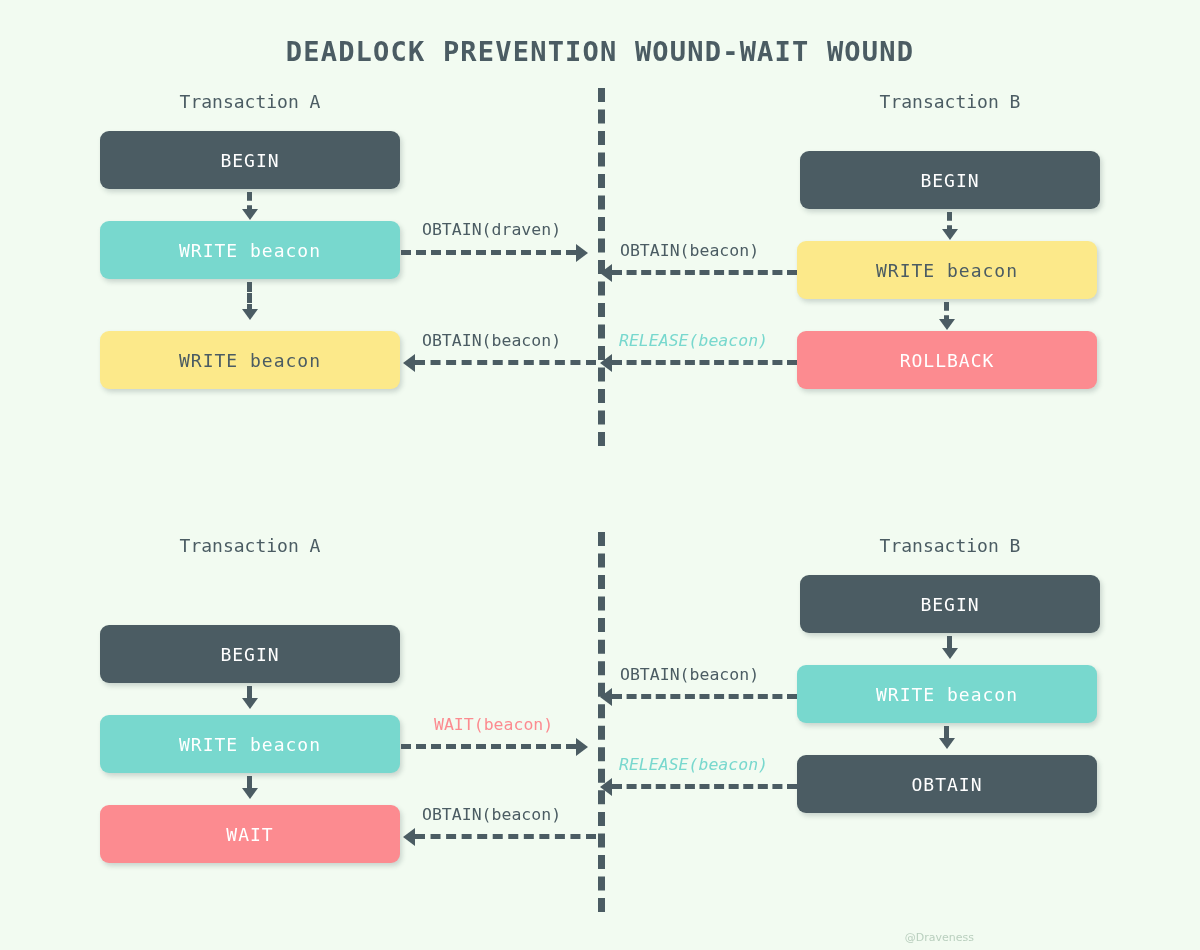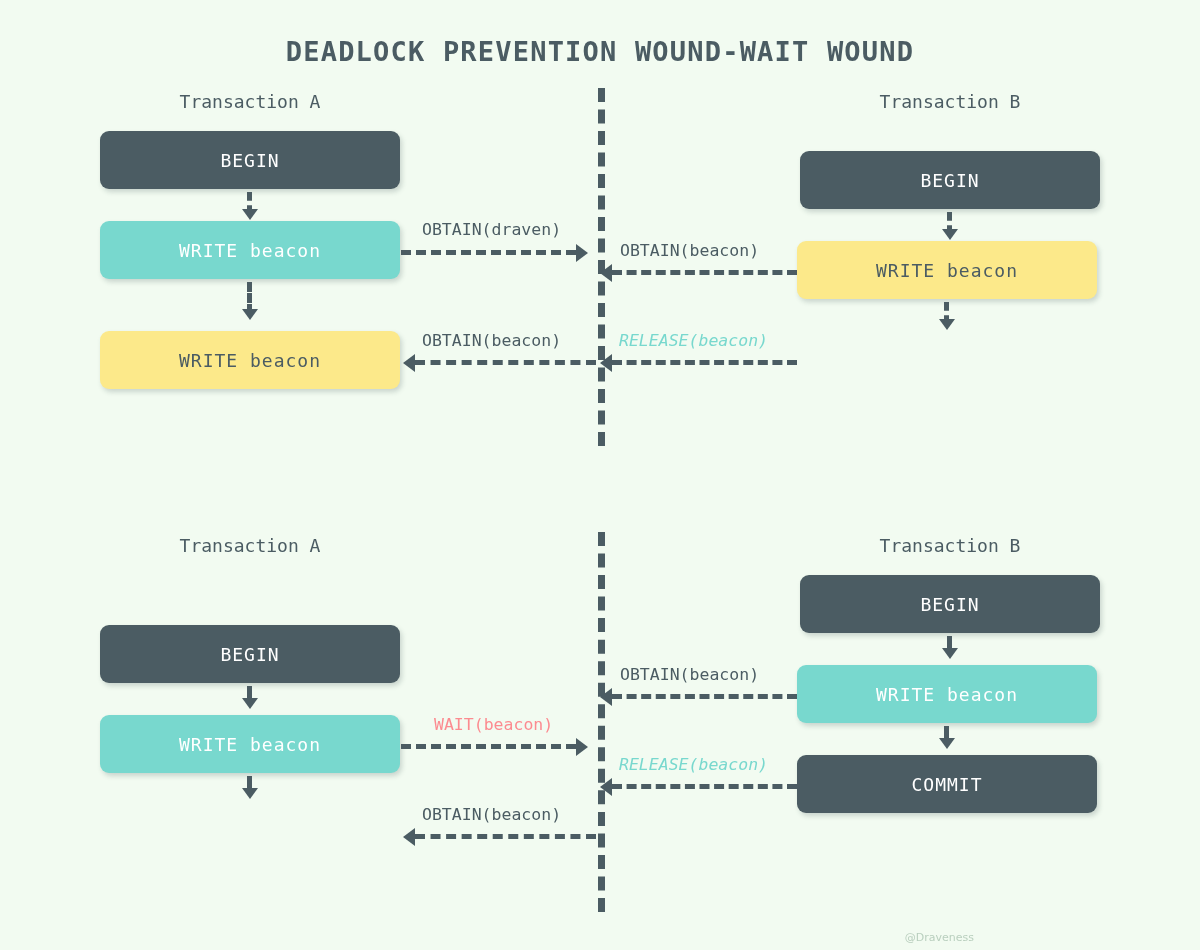--- a/index.html
+++ b/index.html
@@ -149,20 +149,21 @@
   <div class="node yellow" style="left:100px; top:331px;">WRITE beacon</div>
 
   <div class="node dark" style="left:800px; top:151px;">BEGIN</div>
   <div class="vlink" style="left:947px; top:212px; height:22px;"></div>
   <div class="vhead" style="left:942px; top:229px;"></div>
 
   <div class="node yellow" style="left:797px; top:241px;">WRITE beacon</div>
   <div class="vlink" style="left:944px; top:302px; height:22px;"></div>
   <div class="vhead" style="left:939px; top:319px;"></div>
 
+  <div class="node salmon" style="left:797px; top:331px;">ROLLBACK</div>
 
   <div class="edge-label" style="left:422px; top:220px;text-align:center;">OBTAIN(draven)</div>
   <div class="hlink" style="left:401px; top:250px; width:175px;"></div>
   <div class="hhead-right" style="left:576px; top:244px;"></div>
 
   <div class="edge-label" style="left:620px; top:241px;">OBTAIN(beacon)</div>
   <div class="hlink" style="left:612px; top:270px; width:185px;"></div>
   <div class="hhead-left" style="left:600px; top:264px;"></div>
 
   <div class="edge-label" style="left:422px; top:331px;">OBTAIN(beacon)</div>
@@ -181,30 +182,31 @@
   <div class="divider" style="top:532px; height:380px;"></div>
 
   <div class="node dark" style="left:100px; top:625px;">BEGIN</div>
   <div class="vlink" style="left:247px; top:686px; height:16px;"></div>
   <div class="vhead" style="left:242px; top:698px;"></div>
 
   <div class="node teal" style="left:100px; top:715px;">WRITE beacon</div>
   <div class="vlink" style="left:247px; top:776px; height:16px;"></div>
   <div class="vhead" style="left:242px; top:788px;"></div>
 
+  <div class="node salmon" style="left:100px; top:805px;">WAIT</div>
 
   <div class="node dark" style="left:800px; top:575px;">BEGIN</div>
   <div class="vlink" style="left:947px; top:636px; height:16px;"></div>
   <div class="vhead" style="left:942px; top:648px;"></div>
 
   <div class="node teal" style="left:797px; top:665px;">WRITE beacon</div>
   <div class="vlink" style="left:944px; top:726px; height:16px;"></div>
   <div class="vhead" style="left:939px; top:738px;"></div>
 
-  <div class="node dark" style="left:797px; top:755px;">COMMIT</div>
+  <div class="node dark" style="left:797px; top:755px;">OBTAIN</div>
 
   <div class="edge-label" style="left:620px; top:665px;">OBTAIN(beacon)</div>
   <div class="hlink" style="left:612px; top:694px; width:185px;"></div>
   <div class="hhead-left" style="left:600px; top:688px;"></div>
 
   <div class="edge-label salmon" style="left:434px; top:715px;text-align:center;">WAIT(beacon)</div>
   <div class="hlink" style="left:401px; top:744px; width:175px;"></div>
   <div class="hhead-right" style="left:576px; top:738px;"></div>
 
   <div class="edge-label teal" style="left:619px; top:755px;">RELEASE(beacon)</div>

